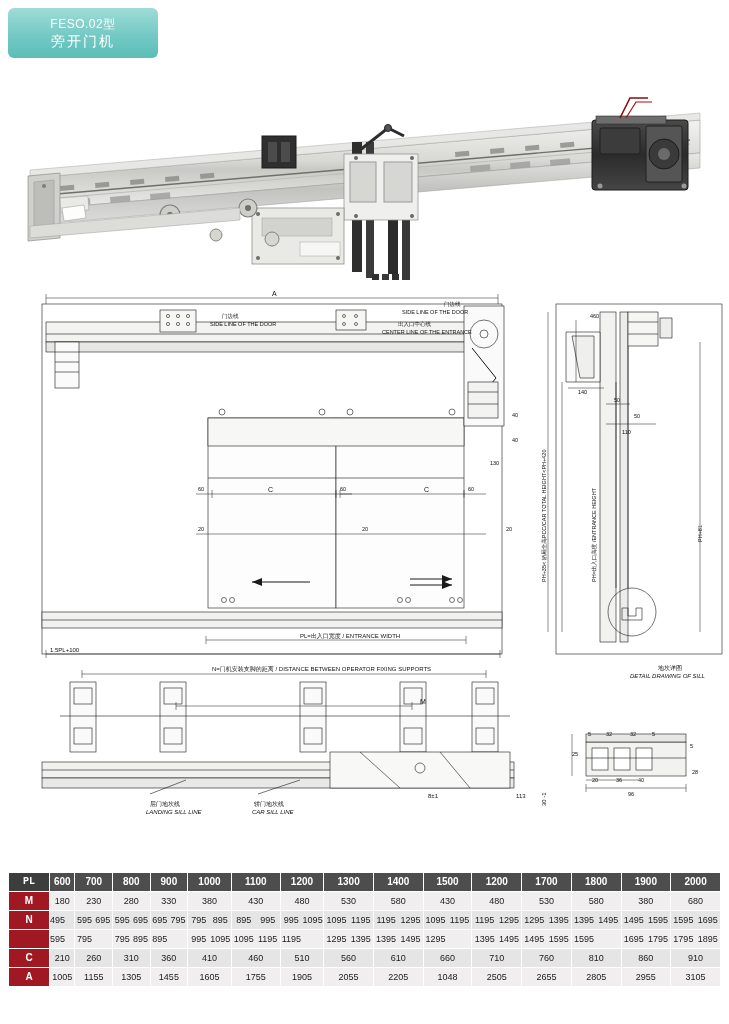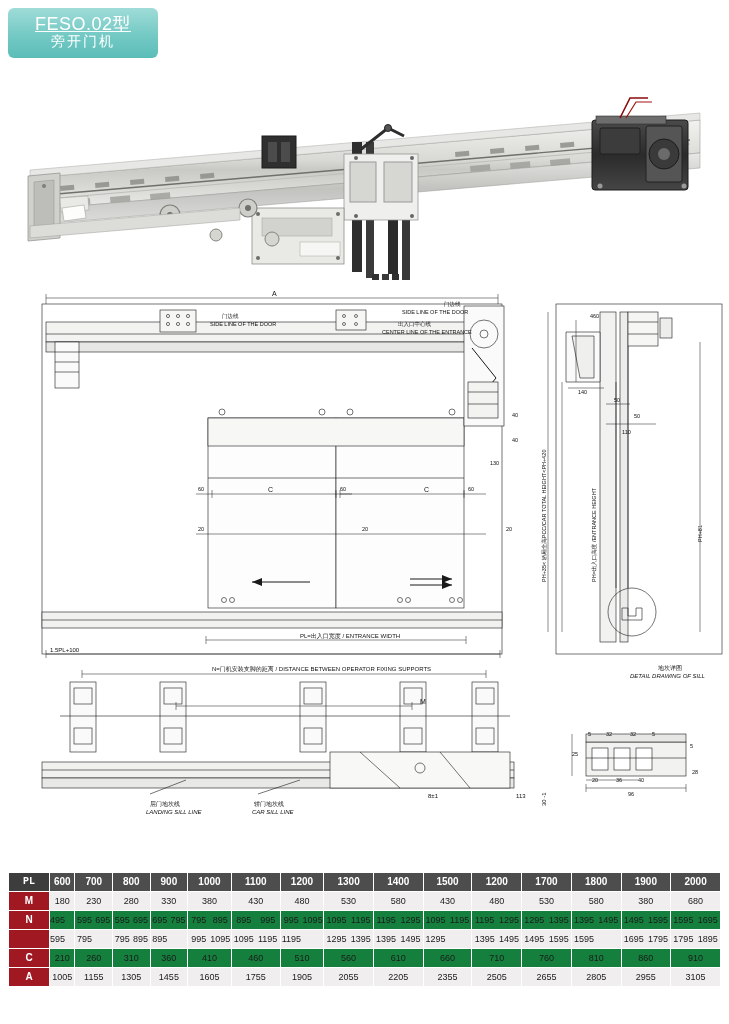--- a/index.html
+++ b/index.html
@@ -2,40 +2,40 @@
 <html><head>
 <meta charset="utf-8">
 <style>
   html,body{margin:0;padding:0;background:#ffffff;}
   body{width:729px;height:1024px;position:relative;font-family:"Liberation Sans",sans-serif;color:#1a1a1a;overflow:hidden;}
 
   
   .badge{position:absolute;left:8px;top:8px;width:150px;height:50px;
     background:linear-gradient(180deg,#9fdcd8 0%,#74c9c4 55%,#5bbdb8 100%);
     border-radius:6px;display:flex;flex-direction:column;align-items:center;justify-content:center;}
-  .badge .l1{color:#ffffff;font-size:18px;letter-spacing:.5px;line-height:17px;text-decoration:underline;}
+  .badge .l1{color:#ffffff;font-size:12px;letter-spacing:.5px;line-height:17px;}
   .badge .l2{color:#ffffff;font-size:14px;letter-spacing:2px;line-height:17px;}
 
   
   .photo{position:absolute;left:0;top:58px;width:729px;height:222px;background:#ffffff;overflow:hidden;}
   .photo svg{display:block;}
 
   
   .drawing{position:absolute;left:0;top:282px;width:729px;height:580px;background:#fff;}
   .drawing svg{display:block;}
 
   
   .tablewrap{position:absolute;left:8px;top:872px;width:713px;}
   table{border-collapse:collapse;width:713px;font-size:9px;}
   th,td{border:1px solid #ffffff;text-align:center;padding:0;height:18px;line-height:18px;}
   thead th{background:#4d4d4d;color:#ffffff;font-weight:bold;font-size:10px;}
   thead th.corner{background:#3d3d3d;width:40px;font-family:Liberation Mono, monospace;}
   tbody th{background:#a01822;color:#ffffff;font-weight:bold;font-size:10px;width:40px;}
   tbody td{background:#f0eeee;color:#1a1a1a;}
-  tbody tr.alt td{background:#15803d;}
+  tbody tr.alt td{background:#e5e5e5;}
   td.dual{padding:0;}
   td.dual span{display:inline-block;width:50%;}
 </style>
 </head>
 <body>
 
 <div class="badge">
   <div class="l1">FESO.02型</div>
   <div class="l2">旁开门机</div>
 </div>
@@ -502,21 +502,21 @@
           <th>A</th>
           <td>1005</td>
           <td>1155</td>
           <td>1305</td>
           <td>1455</td>
           <td>1605</td>
           <td>1755</td>
           <td>1905</td>
           <td>2055</td>
           <td>2205</td>
-          <td>2355</td>
+          <td>1048</td>
           <td>2505</td>
           <td>2655</td>
           <td>2805</td>
           <td>2955</td>
           <td>3105</td>
         </tr>
       </tbody>
   </table>
 </div>
 

